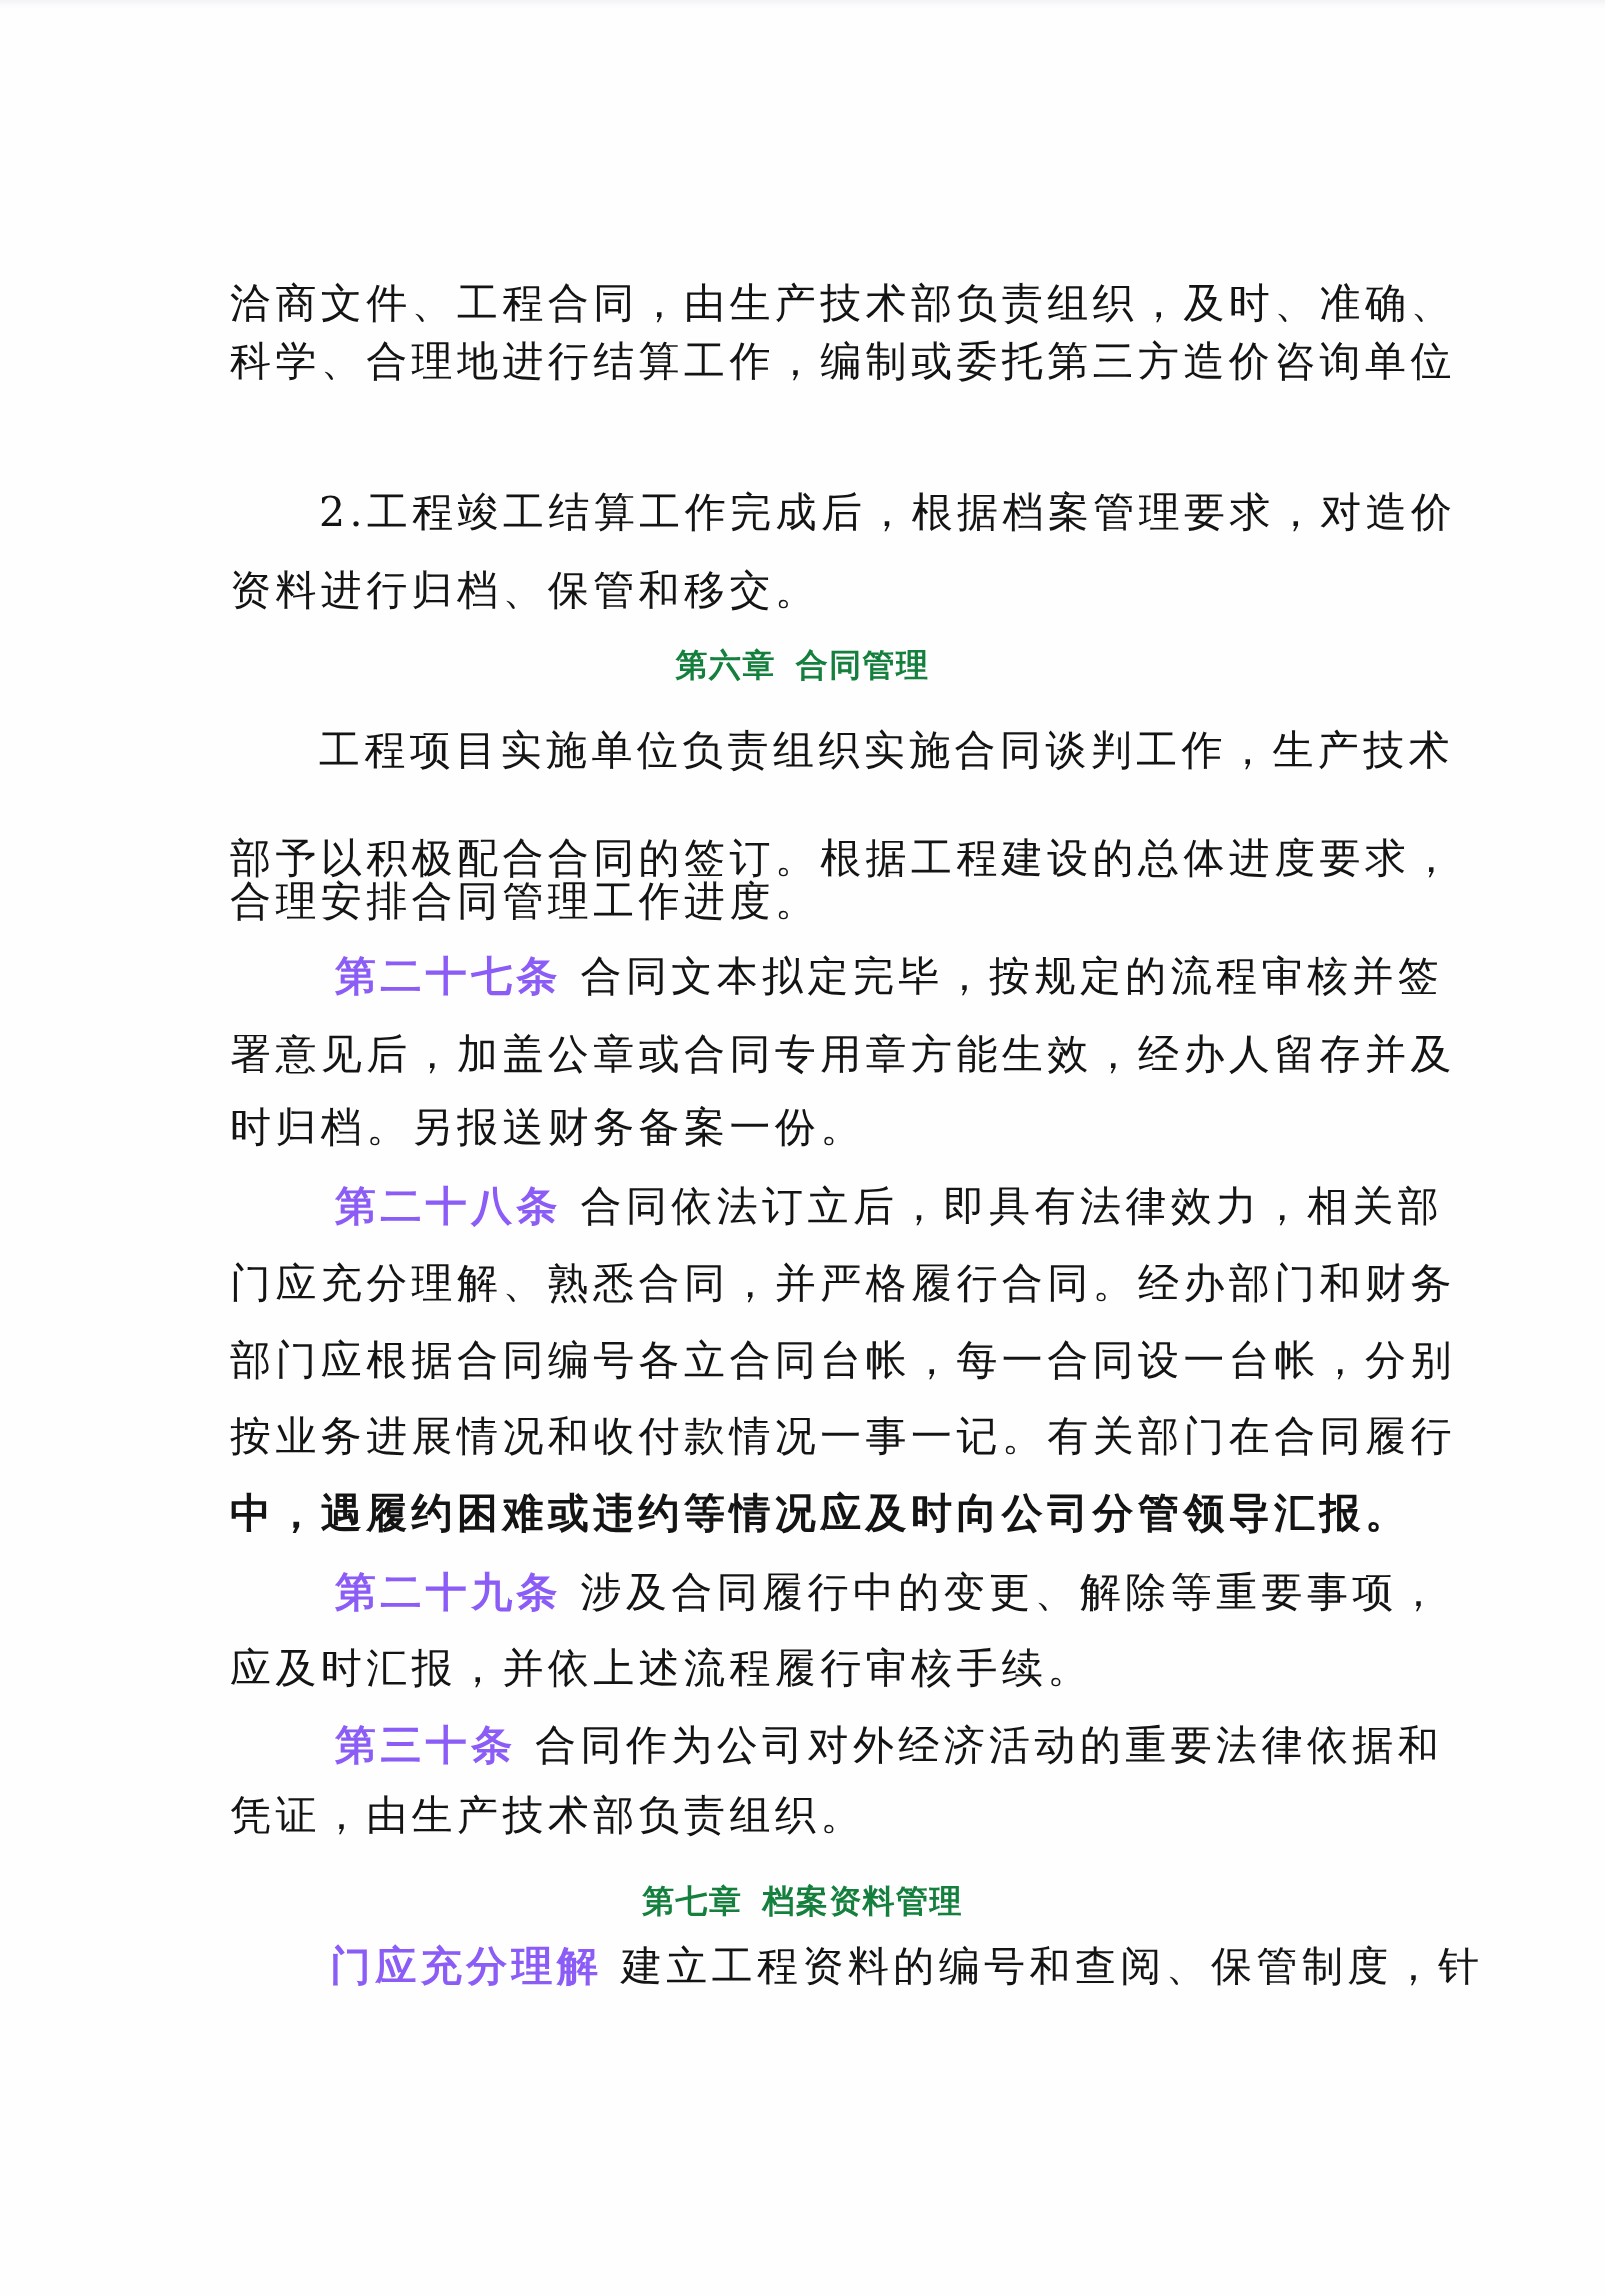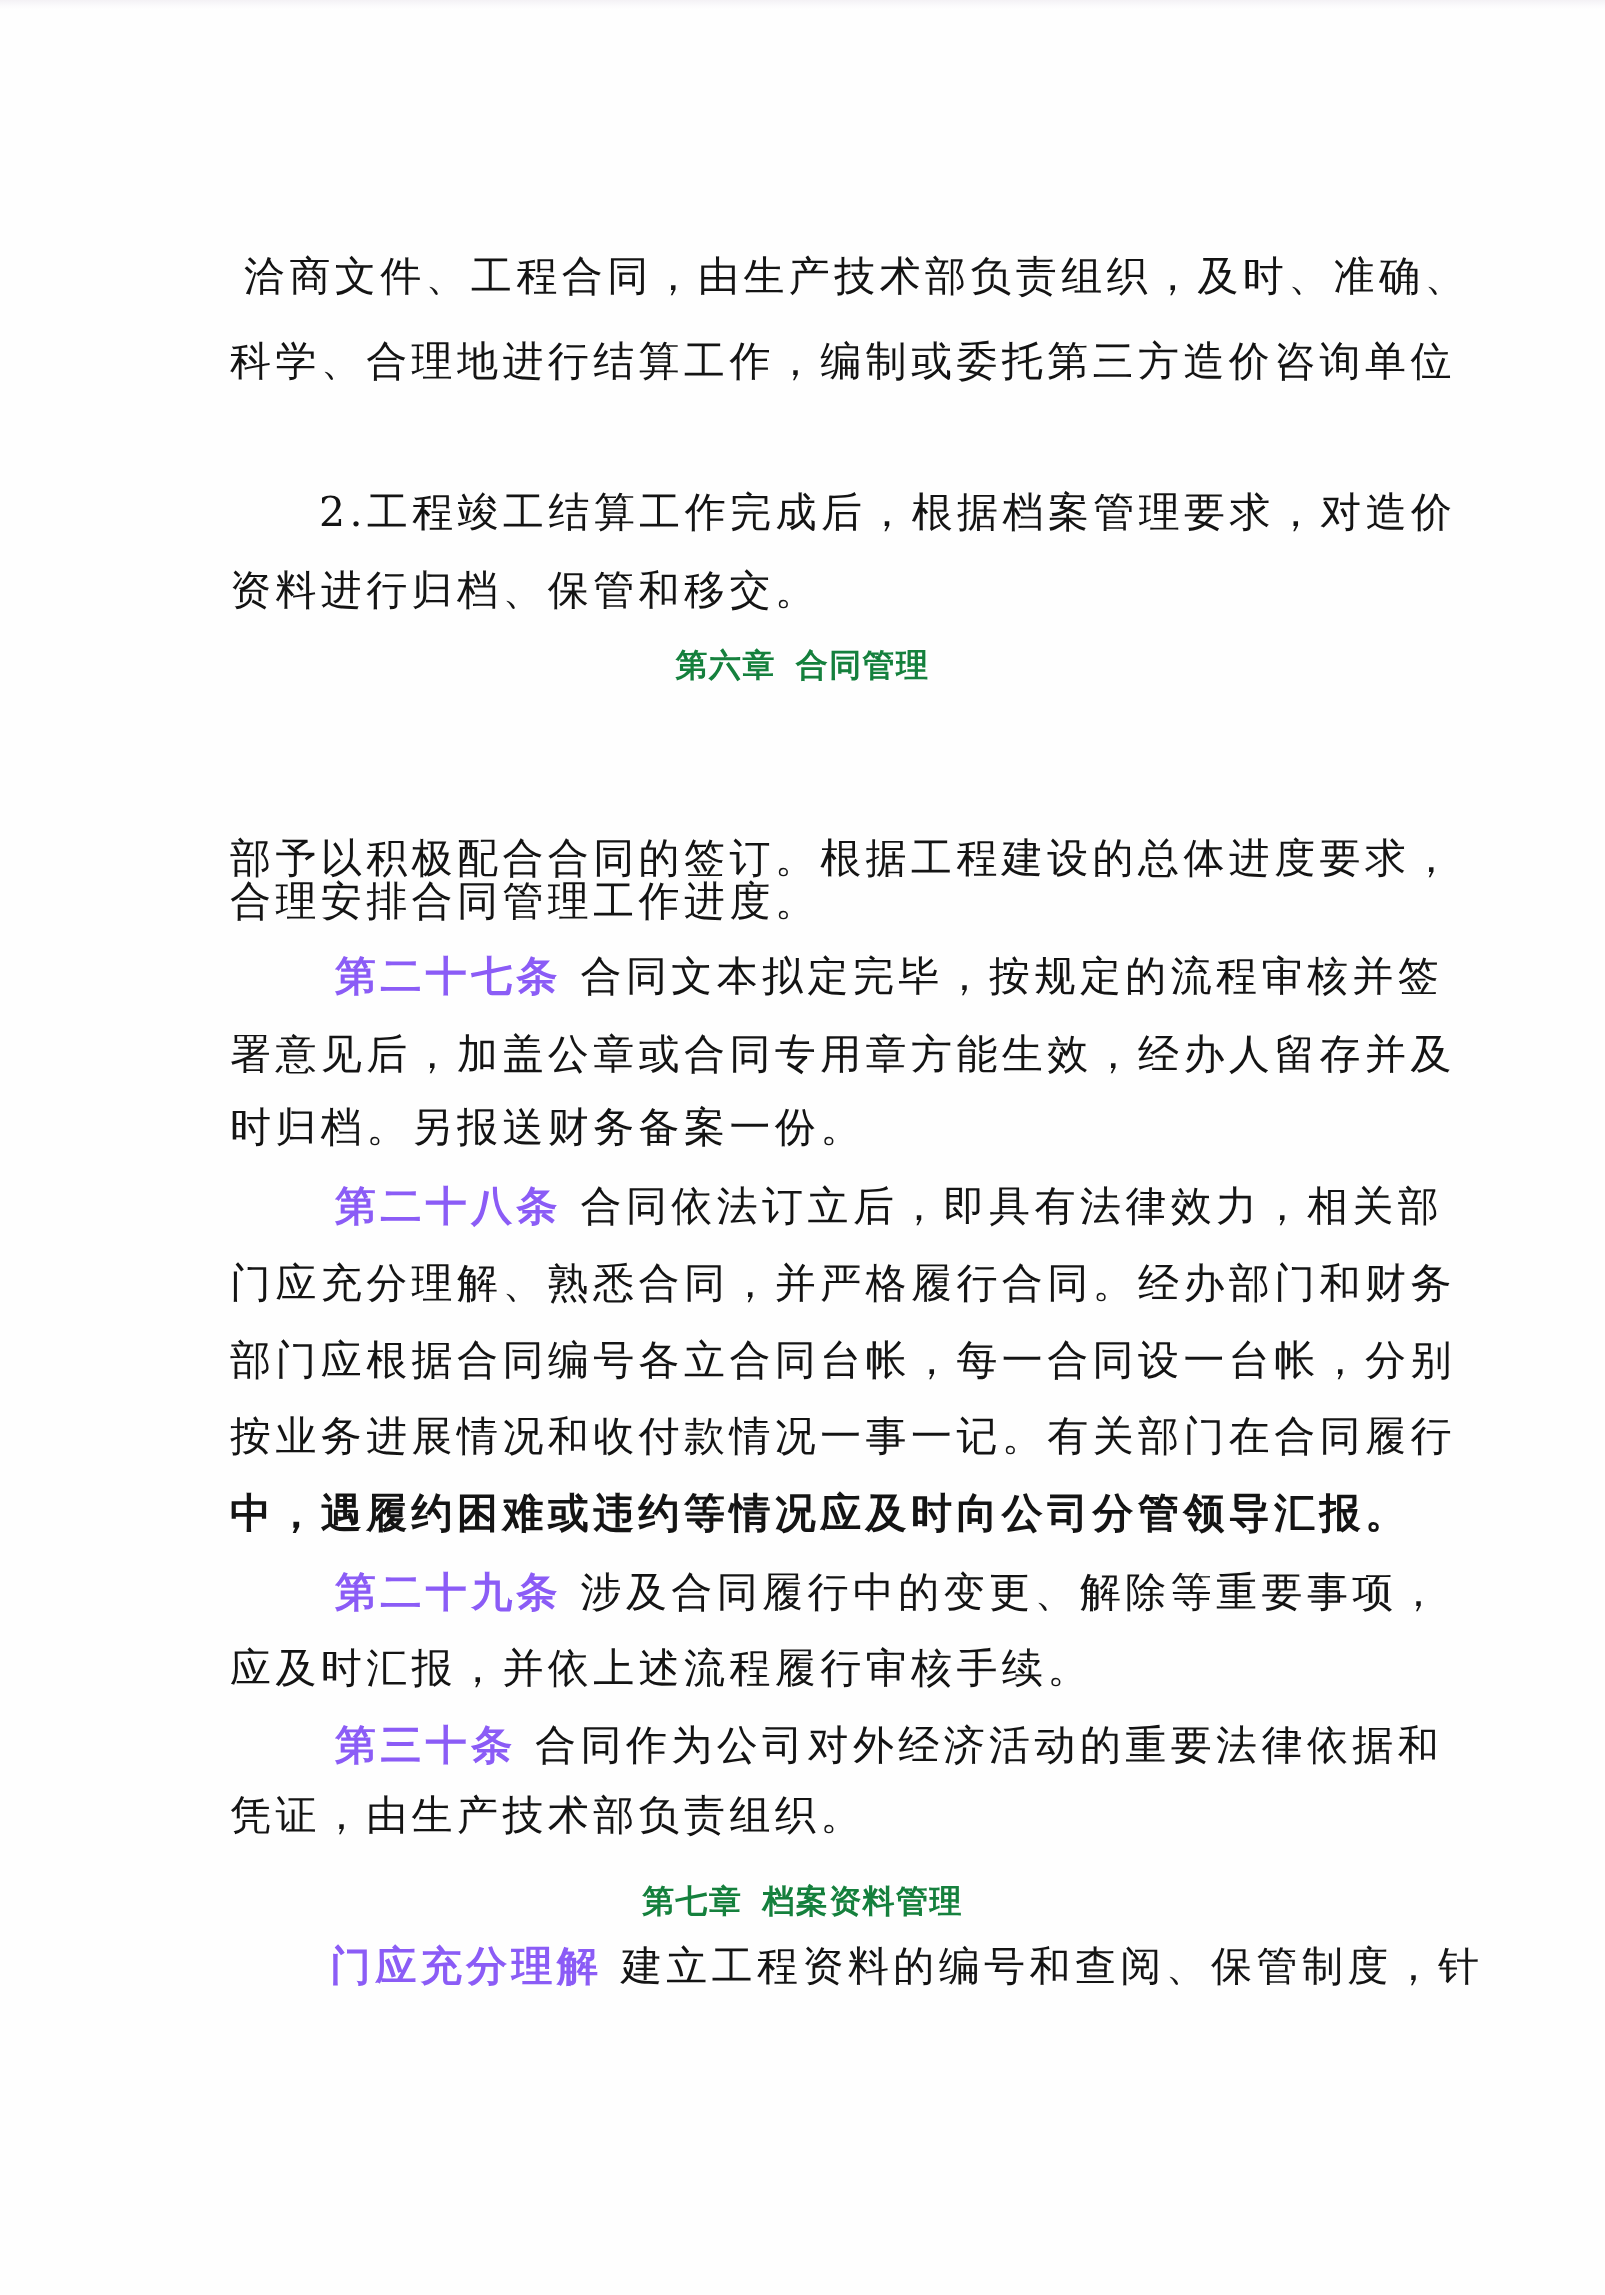--- a/index.html
+++ b/index.html
@@ -74,30 +74,31 @@
       display: inline-block;
       width: 20px;
     }
   </style>
 </head>
 <body>
 
 <div class="page">
   <div class="scan-noise-top"></div>
 
-  <div class="line" style="top:253px;margin-left:14px;">洽商文件、工程合同，由生产技术部负责组织，及时、准确、</div>
+  <div class="line" style="top:280px;">洽商文件、工程合同，由生产技术部负责组织，及时、准确、</div>
   <div class="line" style="top:338px;">科学、合理地进行结算工作，编制或委托第三方造价咨询单位</div>
 
   <div class="line indent" style="top:489px;">2.工程竣工结算工作完成后，根据档案管理要求，对造价</div>
   <div class="line" style="top:567px;">资料进行归档、保管和移交。</div>
 
   <div class="heading" style="top:642px;">
     <span>第六章</span><span class="hgap"></span><span>合同管理</span>
   </div>
 
+  <div class="line indent" style="top:727px;">工程项目实施单位负责组织实施合同谈判工作，生产技术</div>
   <div class="line" style="top:803px;margin-top:32px;">部予以积极配合合同的签订。根据工程建设的总体进度要求，</div>
   <div class="line" style="top:878px;">合理安排合同管理工作进度。</div>
 
   <div class="line indent" style="top:953px;">
     <span class="label">第二十七条</span><span class="gap"></span><span>合同文本拟定完毕，按规定的流程审核并签</span>
   </div>
   <div class="line" style="top:1031px;">署意见后，加盖公章或合同专用章方能生效，经办人留存并及</div>
   <div class="line" style="top:1104px;">时归档。另报送财务备案一份。</div>
 
   <div class="line indent" style="top:1183px;">

